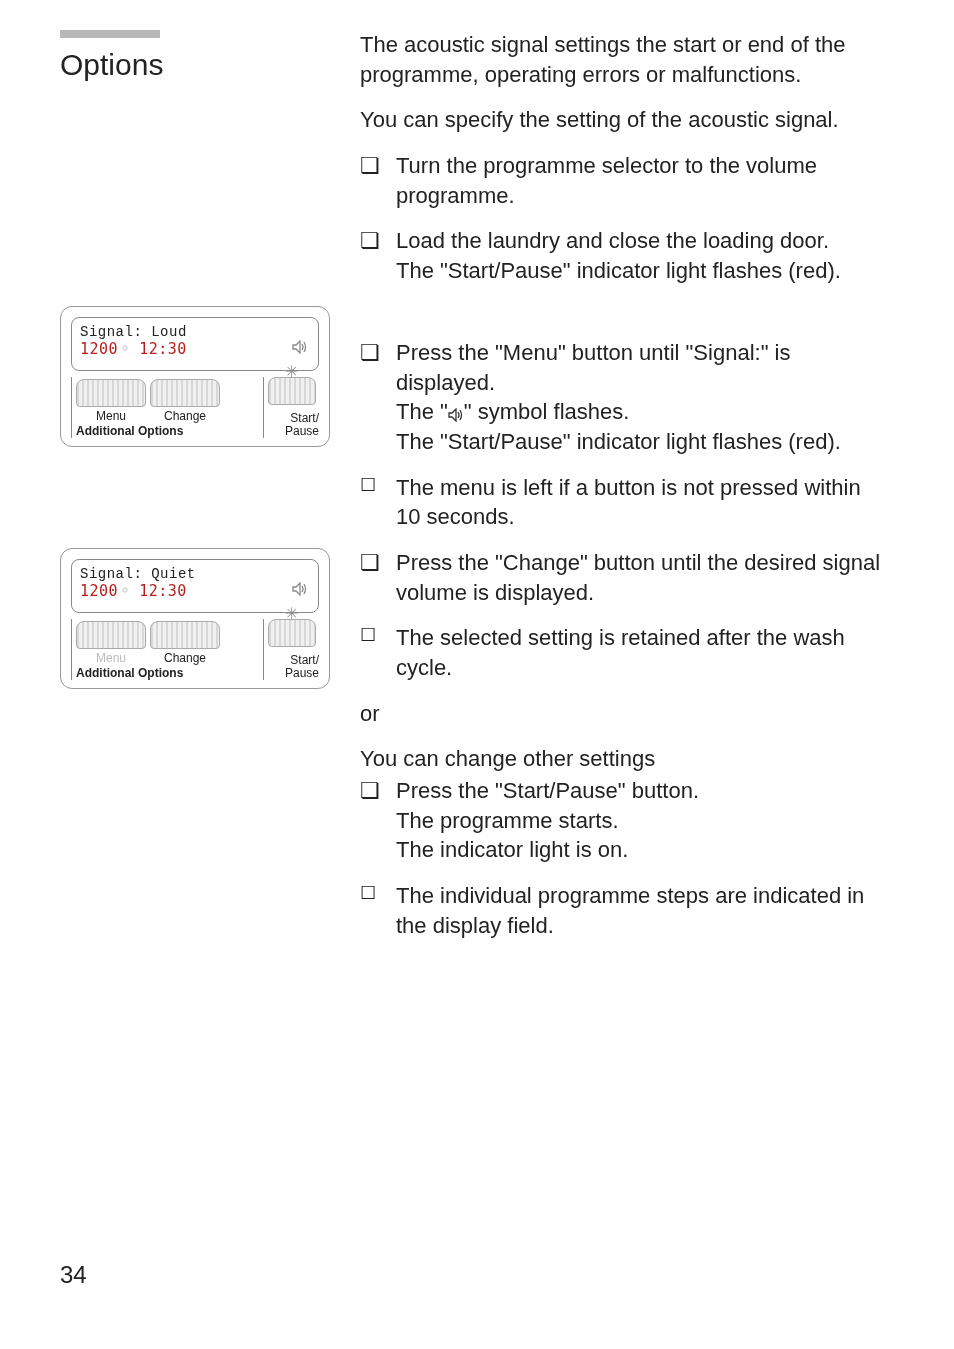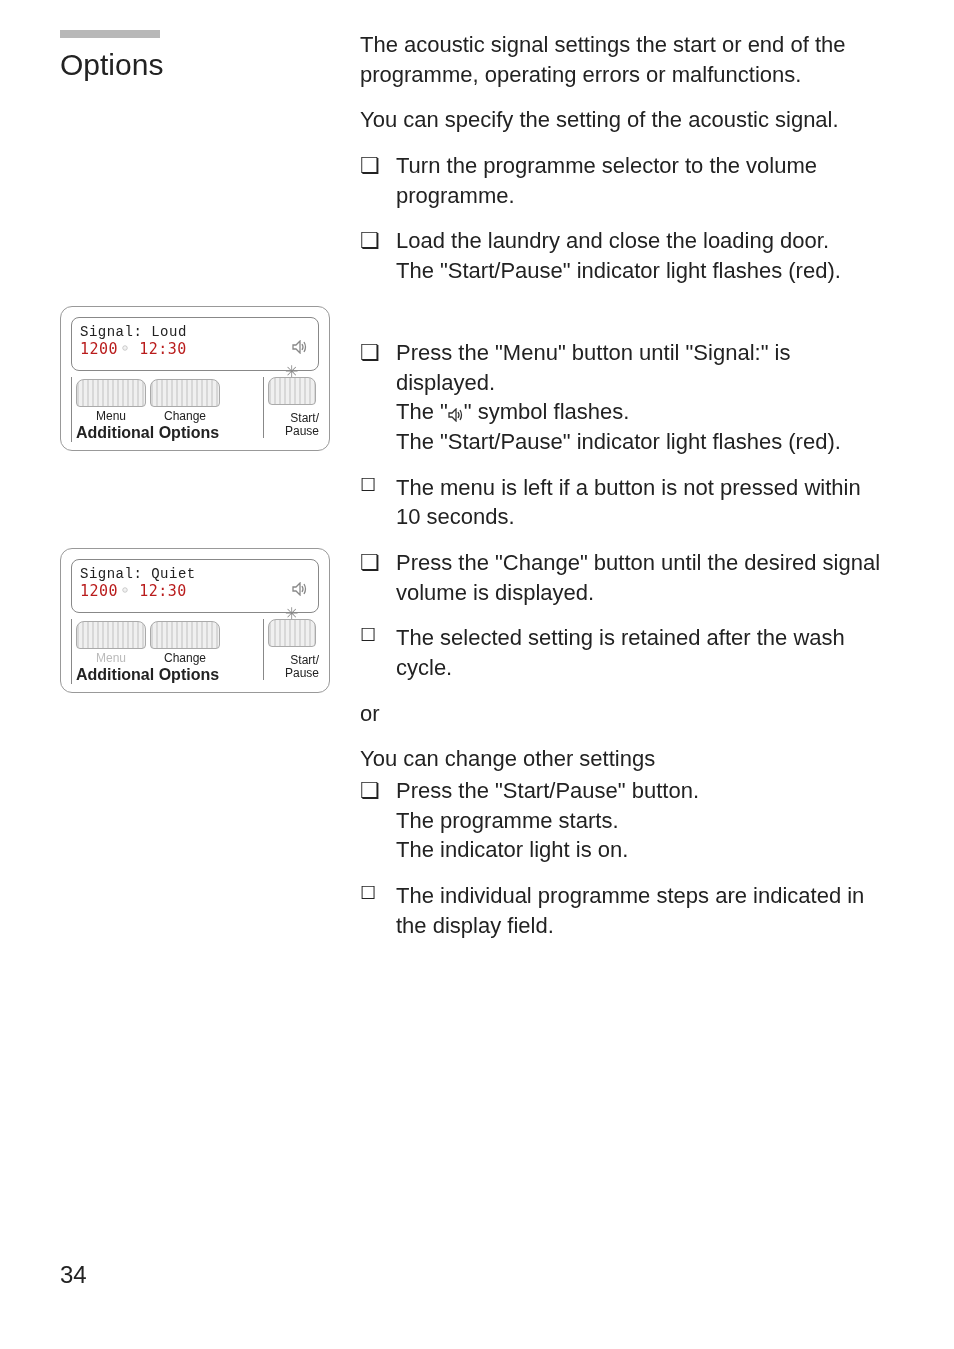--- a/index.html
+++ b/index.html
@@ -28,21 +28,21 @@
   .lcd-line1 { font-family: "Courier New", monospace; font-size: 14px; letter-spacing: 0.5px; }
   .lcd-line2 { font-family: "Courier New", monospace; font-size: 16px; color: #bcbcbc; letter-spacing: 1px; display:flex; align-items:center; gap:4px;}
   .lcd-speaker { position: absolute; right: 10px; top: 22px; }
 
   .panel-controls { display: flex; gap: 6px; align-items: flex-start; }
   .knob-box { flex: 1; border-left: 1.5px solid #888; padding-left: 4px; padding-top: 2px;}
   .knob-row { display: flex; gap: 4px; margin-bottom: 2px;}
   .knob { width: 70px; height: 28px; border: 1.5px solid #aaa; border-radius: 8px 8px 4px 4px; background: repeating-linear-gradient(90deg,#d8d8d8 0 2px,#f0f0f0 2px 5px); }
   .knob-labels { display: flex; gap: 4px; font-size: 12px; }
   .knob-labels span { width: 70px; text-align: center; }
-  .addl { font-size: 16px; font-weight: bold; margin-top: 1px;}
+  .addl { font-size: 12px; font-weight: bold; margin-top: 1px;}
 
   .start-box { width: 56px; border-left: 1.5px solid #888; padding-left: 4px; }
   .start-btn { width: 48px; height: 28px; border: 1.5px solid #aaa; border-radius: 8px 8px 4px 4px; background: repeating-linear-gradient(90deg,#d8d8d8 0 2px,#f0f0f0 2px 5px); position:relative;}
   .sun { position:absolute; top:-16px; left:16px; font-size:16px; color:#888;}
   .start-labels { font-size: 12px; line-height: 1.1; margin-top:7px;text-align:right;}
 
   .dim .knob-labels span:first-child { color:#bbb; }
   
   .spk-inline { display:inline-flex; align-items:center; vertical-align:-3px;}
 

